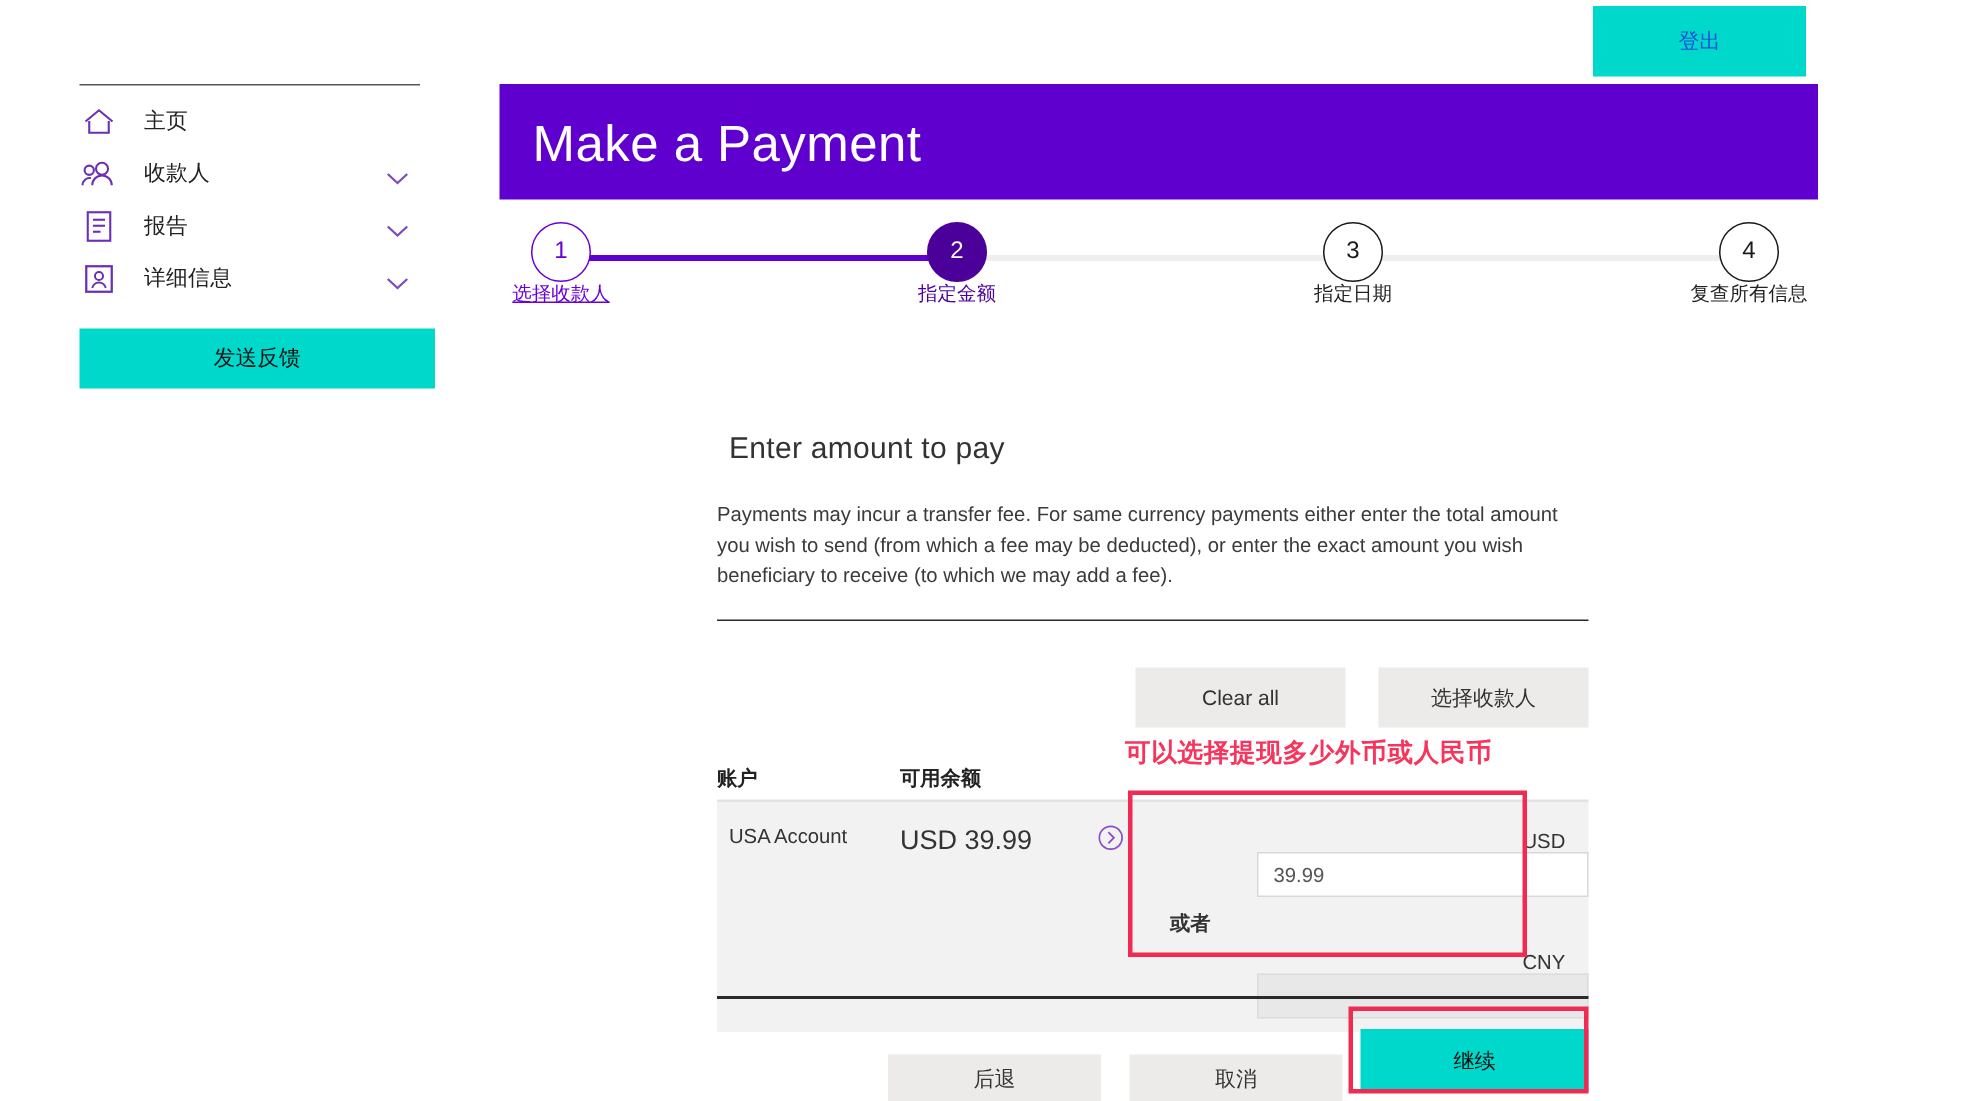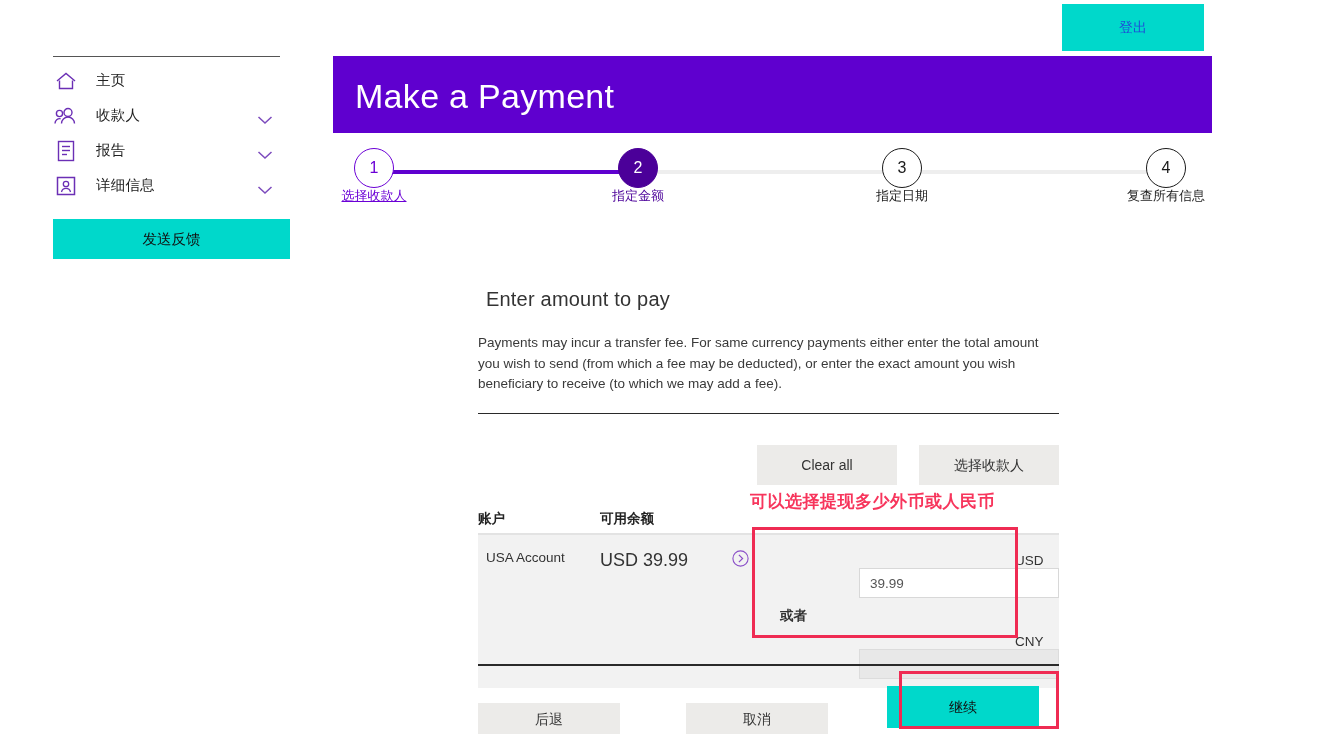--- a/index.html
+++ b/index.html
@@ -267,21 +267,21 @@
     font-size: 13.5px;
     color: #333;
   }
   .amt-or {
     font-size: 13.5px;
     color: #333;
     font-weight: bold;
     margin-bottom: 9px;
   }
   .amt-input {
-    width: 200px;
+    width: 221px;
     height: 30px;
     box-sizing: border-box;
     font-family: "Liberation Sans", sans-serif;
     font-size: 13.5px;
     color: #555;
     padding: 0 10px;
   }
   #usd-input {
     background: #ffffff;
     border: 1px solid #d8d8d8;
@@ -334,22 +334,22 @@
     width: 581px;
     height: 1.5px;
     background: #2a2a2a;
   }
   #footer-btns {
     position: absolute;
     left: 478px;
     top: 679px;
     width: 581px;
     display: flex;
+    justify-content: flex-end;
     align-items: center;
-    gap: 47px;
   }
   #back-btn  { width: 142px; height: 32px; line-height: 32px; margin-right: 19px; }
   #cancel-btn{ width: 142px; height: 32px; line-height: 32px; margin-right: 12px; }
   #continue-btn {
     width: 152px;
     height: 42px;
     background: #00d8cb;
     border: none;
     font-family: "Liberation Sans", sans-serif;
     font-size: 14px;

